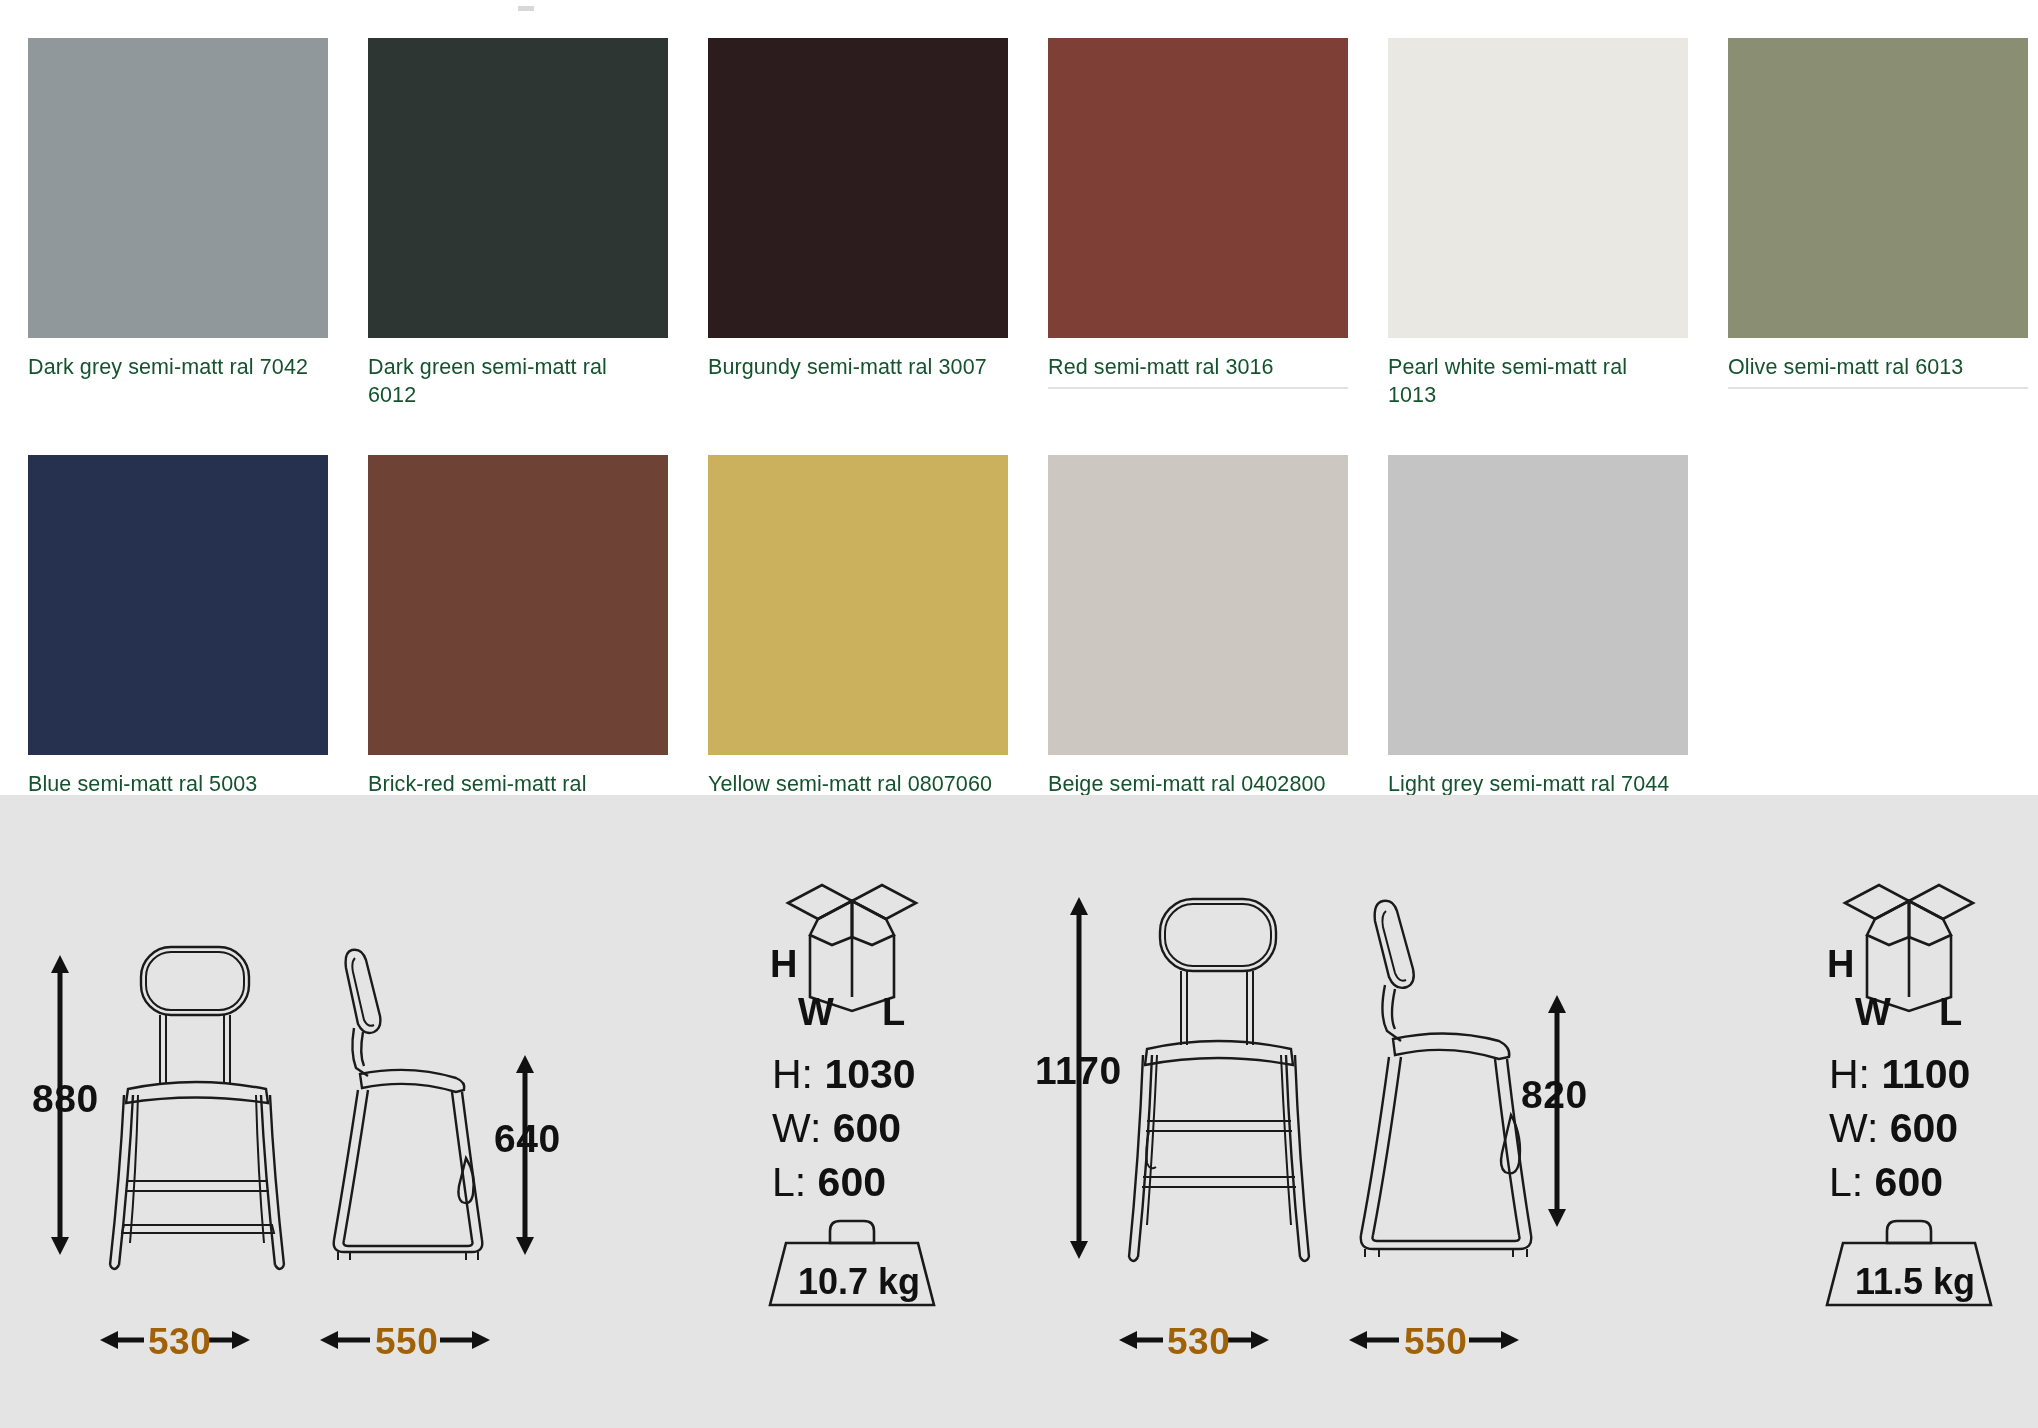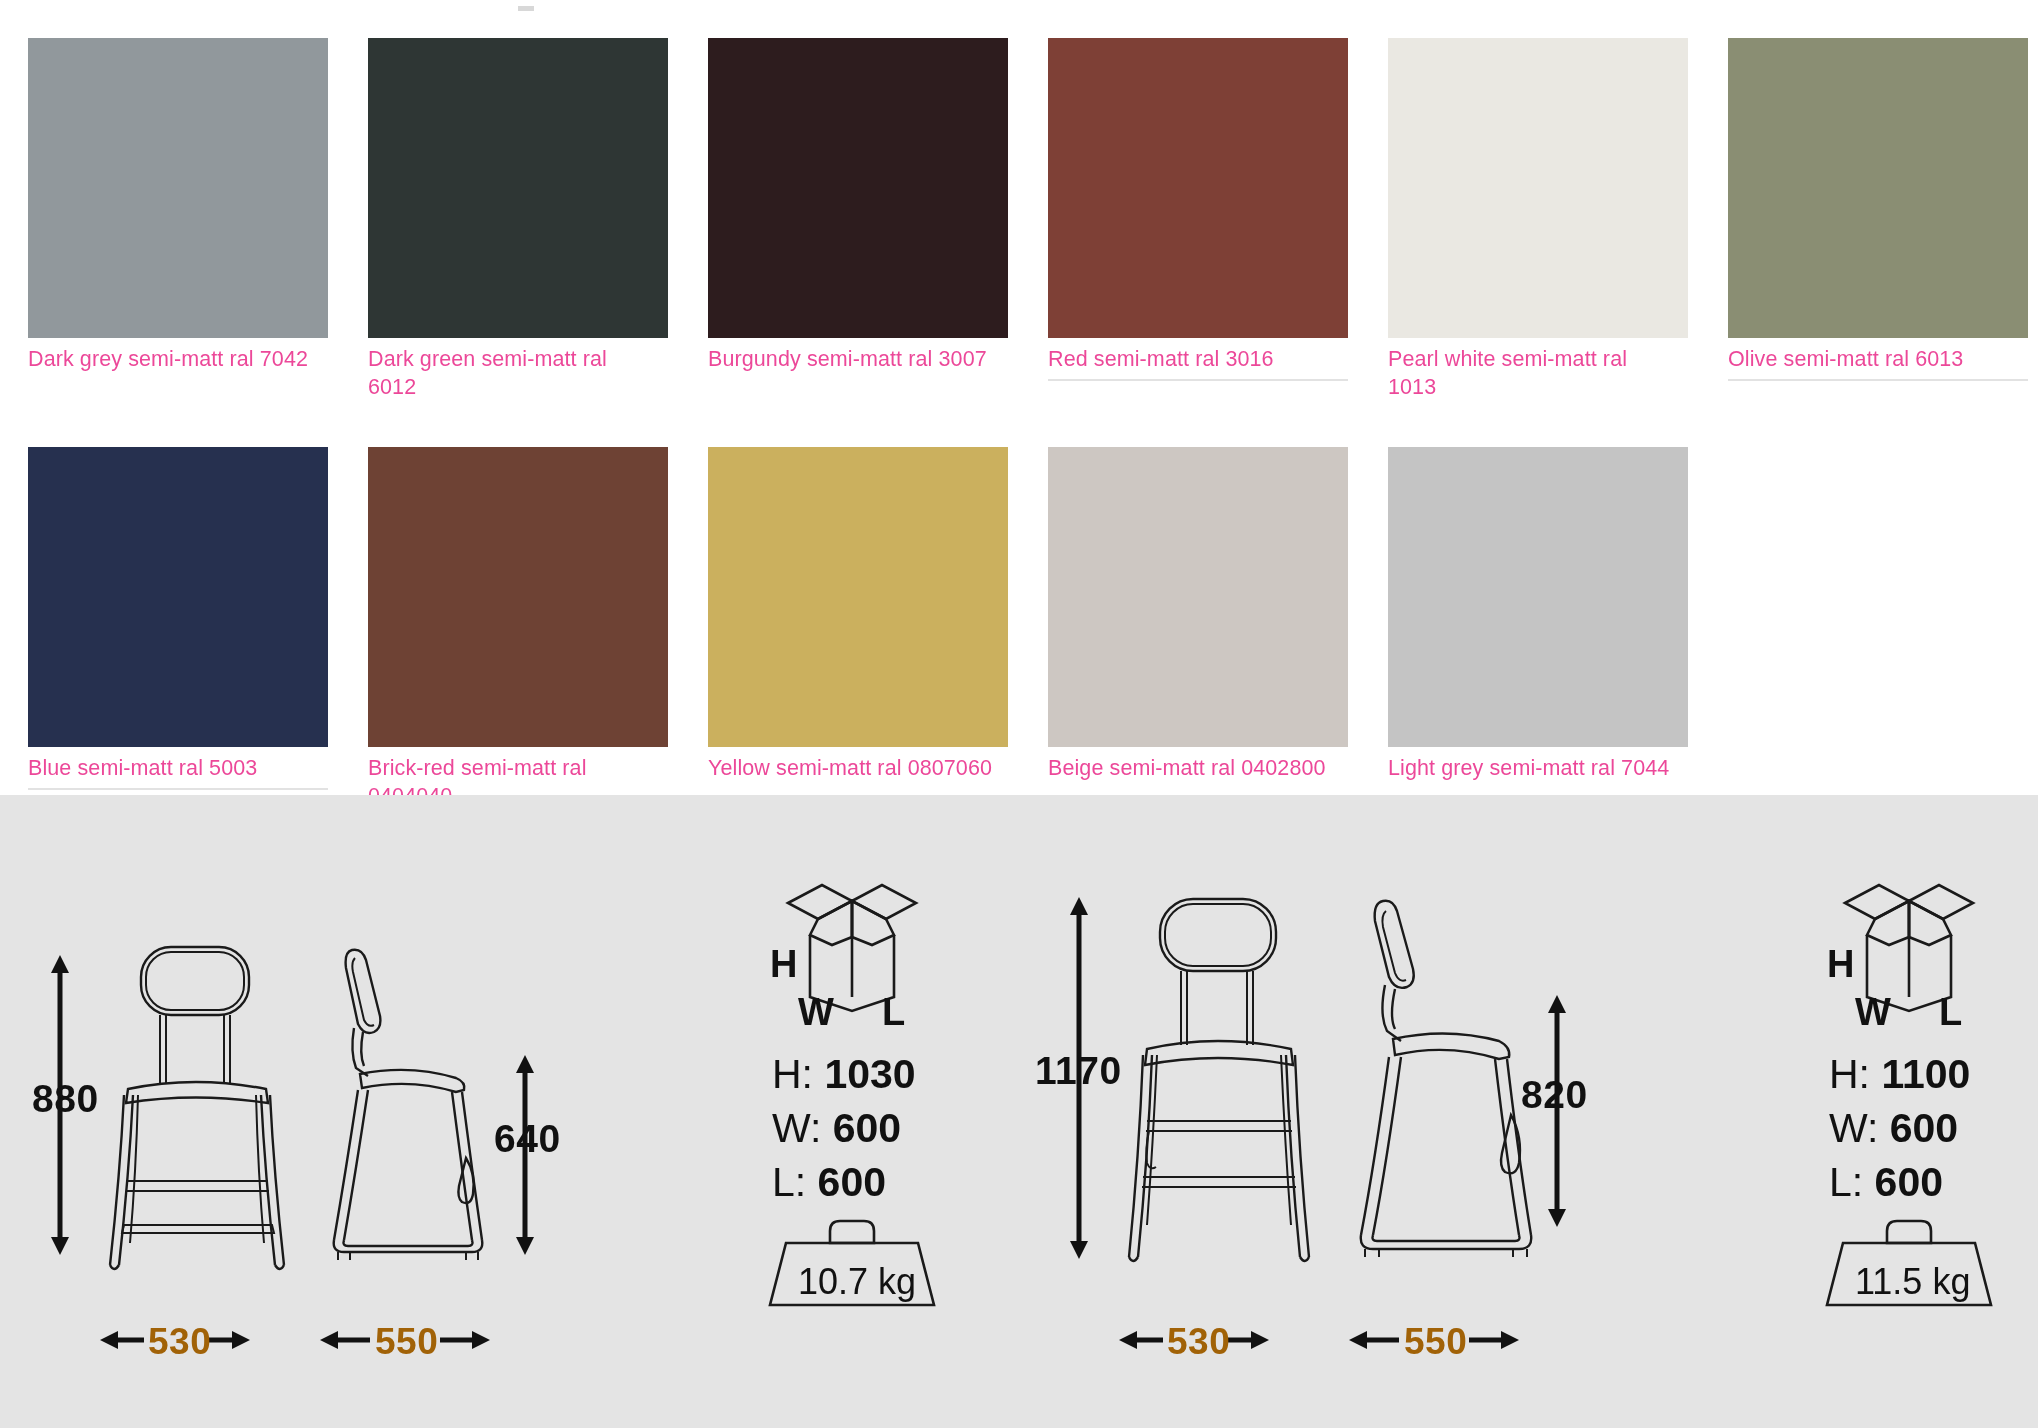--- a/index.html
+++ b/index.html
@@ -25,24 +25,24 @@
     grid-template-columns: repeat(6, 300px);
     grid-column-gap: 40px;
     grid-row-gap: 38px;
   }
   .swatch-cell { position: relative; width: 300px; }
   .swatch-chip {
     width: 300px; height: 300px;
     display: block;
   }
   .swatch-label {
-    margin-top: 8px;
+    margin-top: 16px;
     font-size: 21.5px;
     line-height: 1.30;
-    color: #ec4899;
+    color: #14532d;
     font-weight: 500;
     letter-spacing: 0.1px;
     max-width: 290px;
   }
   .swatch-rule {
     margin-top: 5px;
     height: 2px;
     background: #e2e2e2;
     width: 300px;
   }
@@ -83,21 +83,21 @@
     font-size: 38px; font-weight: 700; color: #111;
   }
   .shiplist {
     position: absolute;
     font-size: 41px; font-weight: 700; color: #111;
     line-height: 1.32; text-align: left; white-space: nowrap;
   }
   .shiplist .lbl { font-weight: 400; }
   .wtext {
     position: absolute;
-    font-size: 36px; font-weight: 400; color: #111;
+    font-size: 36px; font-weight: 700; color: #111;
     white-space: nowrap;
   }
   .speck {
     position: absolute; left: 518px; top: 6px;
     width: 16px; height: 5px; background: #d8d8d8;
   }
 </style>
 </head>
 <body>
 

